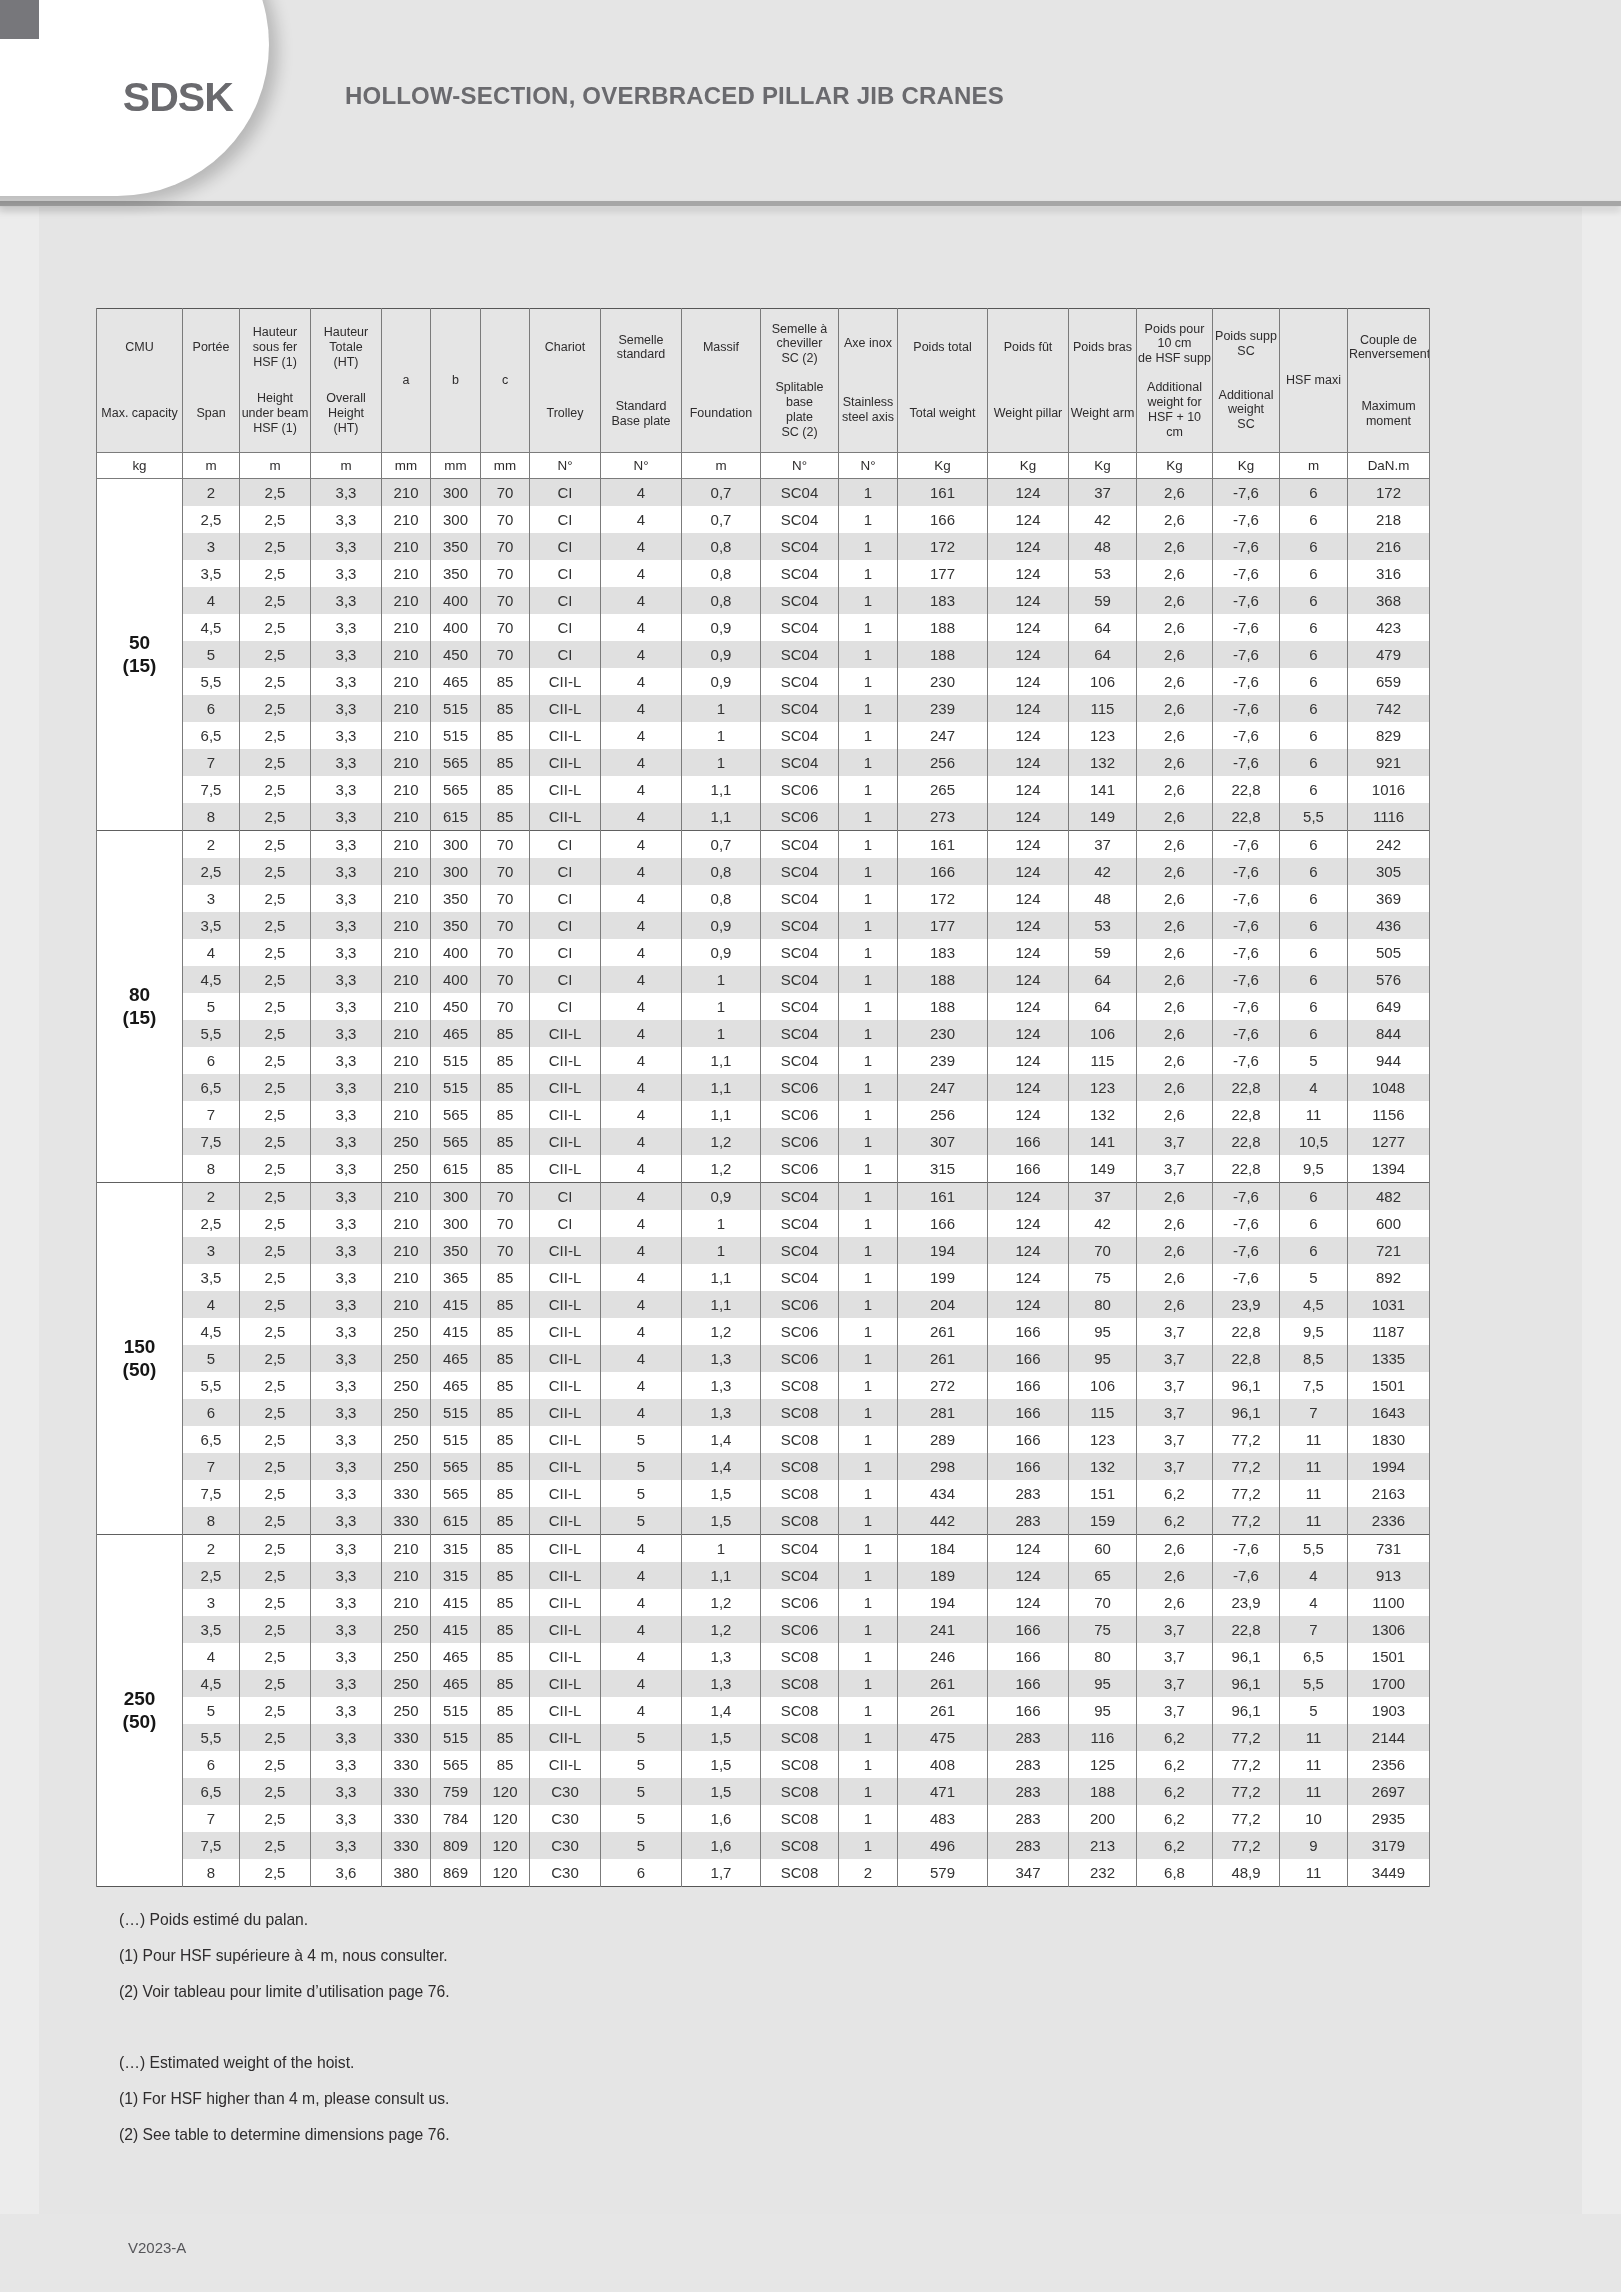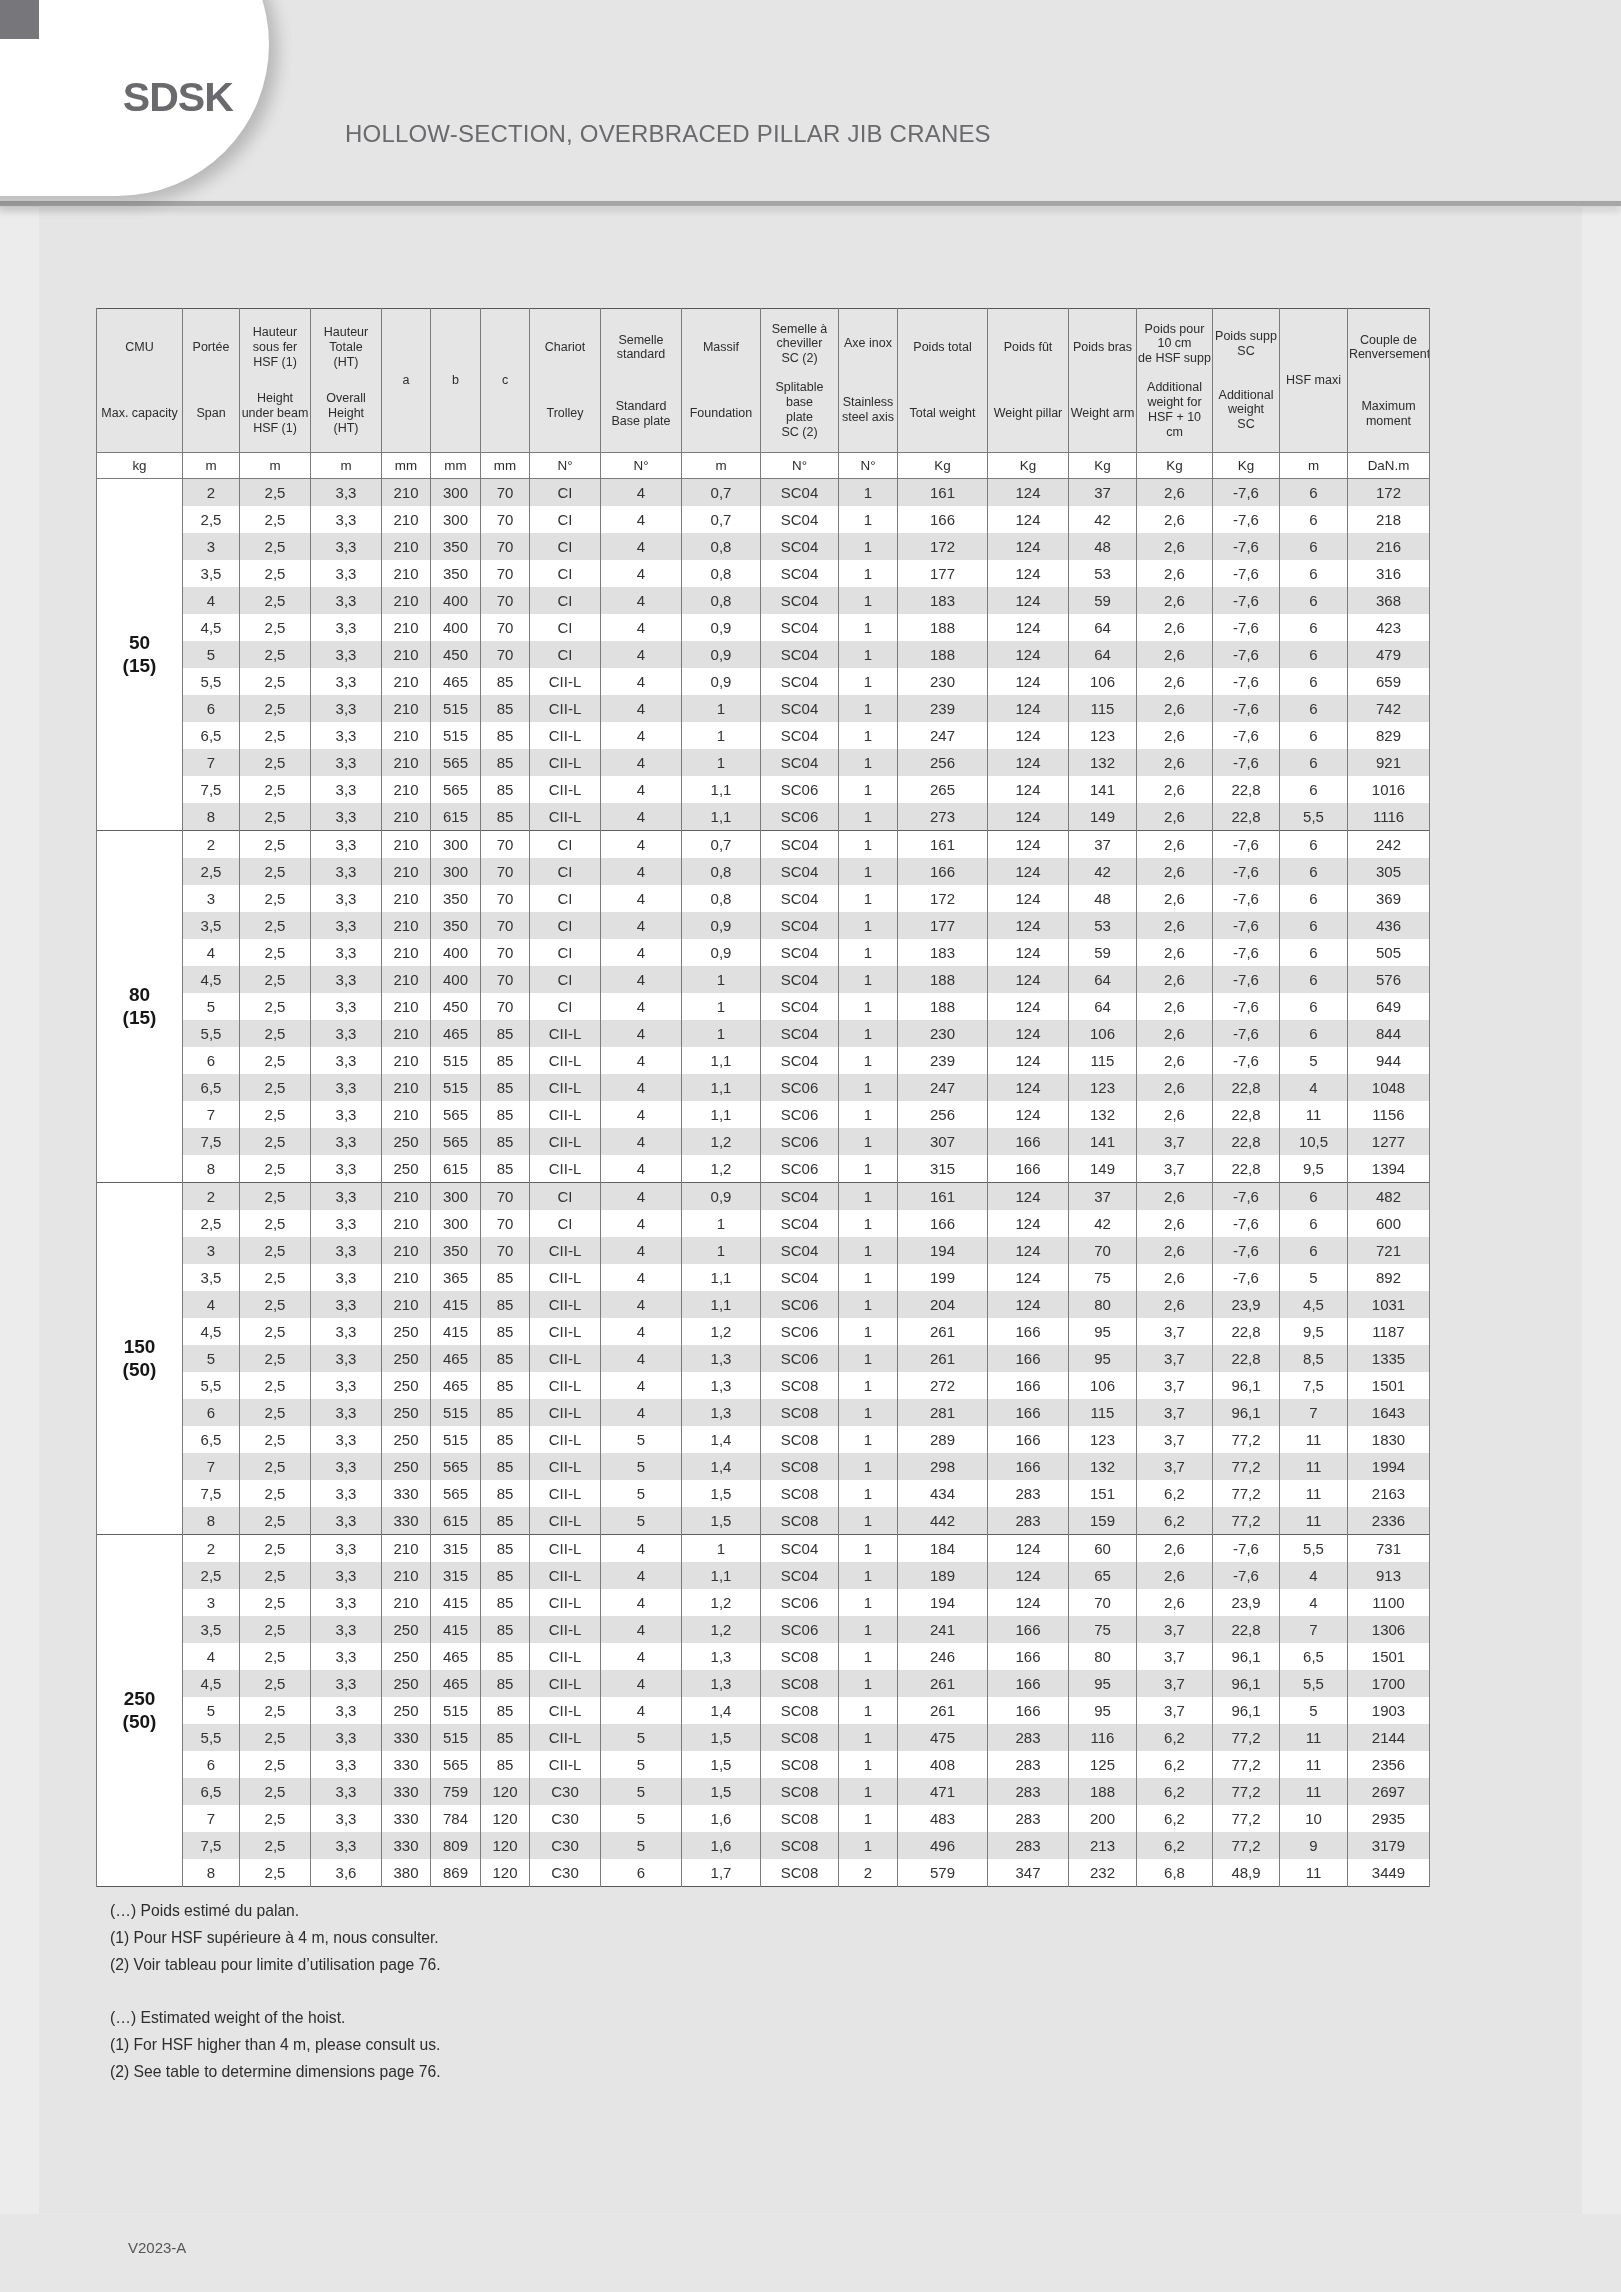--- a/index.html
+++ b/index.html
@@ -9,22 +9,22 @@
   
   .margin-left{position:absolute;left:0;top:207px;width:39px;height:2007px;background:#ececec;}
   .margin-right{position:absolute;right:0;top:207px;width:39px;height:2007px;background:#ececec;}
   .top-rule{position:absolute;left:0;top:201px;width:100%;height:5.4px;background:#a6a6a6;
             box-shadow:0 4.5px 7.2px rgba(0,0,0,.16);}
   .capsule{position:absolute;left:-107px;top:-107px;width:376px;height:303px;background:#fff;
            border-radius:0 152px 152px 0;box-shadow:9px 7.2px 16px rgba(0,0,0,.20);z-index:2;}
   .capsule .code{position:absolute;right:36px;bottom:75px;font-size:41px;font-weight:bold;
                  color:#6a6a6e;letter-spacing:-0.9px;}
   .corner-square{position:absolute;left:0;top:0;width:39px;height:39px;background:#77777b;z-index:3;}
-  .page-title{position:absolute;left:345px;top:82px;font-size:24px;font-weight:normal;
-              color:#6a6a6e;letter-spacing:0.2px;z-index:2;white-space:nowrap;margin-top:38px;}
+  .page-title{position:absolute;left:345px;top:82px;font-size:24px;font-weight:bold;
+              color:#6a6a6e;letter-spacing:0.2px;z-index:2;white-space:nowrap;}
 
   
   .table-wrap{position:absolute;left:96px;top:308px;width:1334px;}
   table{border-collapse:collapse;table-layout:fixed;width:100%;border:1.8px solid #565656;}
   th,td{border-left:0.9px solid #7b7b7b;border-right:0.9px solid #7b7b7b;padding:0;
         text-align:center;overflow:hidden;}
   tr.hdr th{height:143px;border-bottom:0.9px solid #7b7b7b;font-weight:normal;vertical-align:middle;}
   .hdr-flex{display:flex;flex-direction:column;justify-content:space-around;height:143px;
             box-sizing:border-box;padding:5.4px 0.9px;font-size:12.5px;line-height:1.18;color:#2e2c2d;}
   .hdr-flex span{white-space:pre-line;display:block;}
@@ -33,21 +33,21 @@
               border-bottom:0.9px solid #7b7b7b;background:#fff;}
   tbody td{height:27px;font-size:15px;color:#333333;background:#fff;}
   tbody tr.shade td{background:#e0e0e0;}
   tbody.grp tr:first-child td{border-top:1.8px solid #606060;}
   tbody.grp:first-of-type tr:first-child td{border-top:0.9px solid #7b7b7b;}
   td.cap{background:#fff !important;font-weight:bold;color:#161616;font-size:19px;line-height:1.2;
          vertical-align:middle;}
 
   
   .notes{position:absolute;left:110px;top:1897px;font-size:15.7px;color:#2e2c2d;}
-  .notes p{margin:0;line-height:27px;}
+  .notes p{margin:9px;line-height:27px;}
   .notes .gap{height:26px;}
 
   
   .footer-band{position:absolute;left:0;bottom:0;width:100%;height:79px;background:#e6e6e6;text-align:right;}
   .footer-band .version{position:absolute;left:128px;top:25px;font-size:15px;color:#56565a;}
 </style>
 </head>
 <body>
 
 <div class="page">

